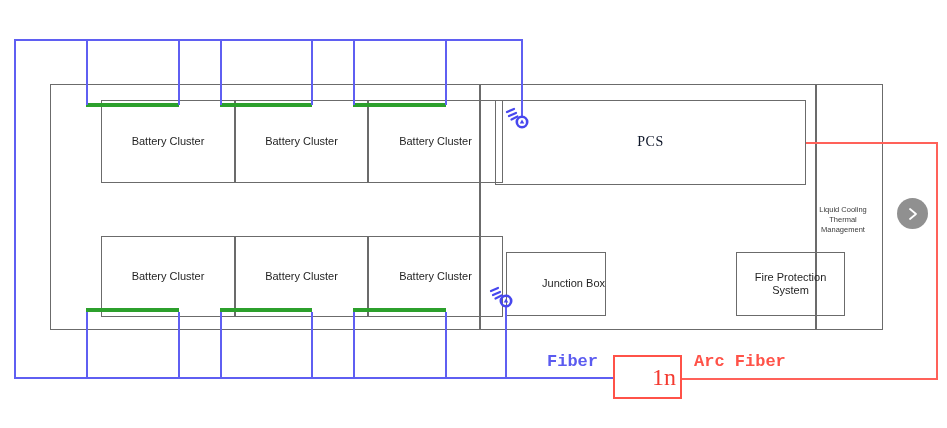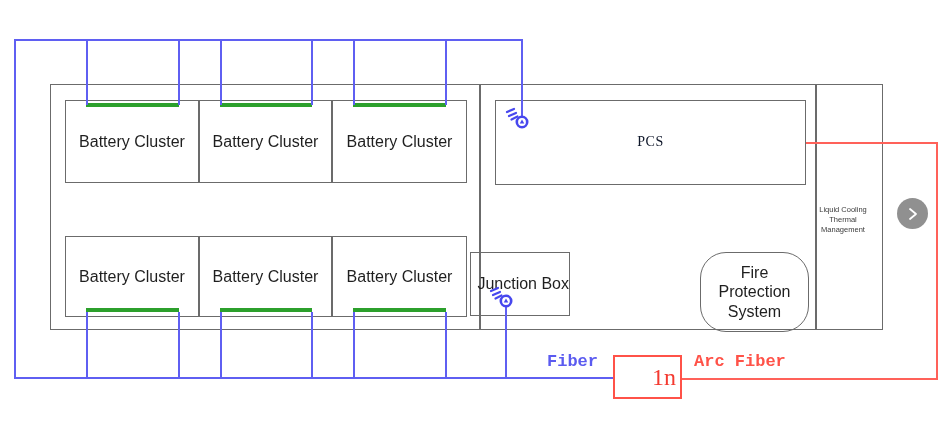--- a/index.html
+++ b/index.html
@@ -11,21 +11,21 @@
   .gbox{position:absolute;border:1.5px solid #6b6b6b;box-sizing:border-box;background:transparent;}
   .gline{position:absolute;background:#6b6b6b;}
   
   .bw{position:absolute;background:#5f5ff2;}
   .rw{position:absolute;background:#ff6159;}
   
   .bar{position:absolute;height:4px;background:#2ca02c;}
   
   .cell-label{
     position:absolute;display:flex;align-items:center;justify-content:center;
-    text-align:center;color:#1f1f1f;font-size:16px;line-height:1.2;box-sizing:border-box;
+    text-align:center;color:#1f1f1f;font-size:11px;line-height:1.2;box-sizing:border-box;margin-left:36px;
   }
   .pcs-label{
     position:absolute;text-align:center;color:#0f172a;
     font-family:"Liberation Serif",serif;font-size:14px;letter-spacing:0.5px;
   }
   .arc-flash-label{
     position:absolute;color:#fb1205;font-size:23px;white-space:nowrap;
     font-family:"Liberation Sans",sans-serif;
   }
   .liquid-label{
@@ -79,21 +79,21 @@
   <div class="gbox cell-label" style="left:332px;top:236px;width:135px;height:81px;">
       <span>Battery Cluster</span>
     </div>
 
   <div class="gbox" style="left:495px;top:100px;width:311px;height:85px;"></div>
   <div class="pcs-label txt-z" style="left:495px;top:134px;width:311px;">PCS</div>
 
   <div class="gbox cell-label" style="left:470px;top:252px;width:100px;height:64px;justify-content:flex-end;">
       <span>Junction Box</span>
     </div>
-  <div class="gbox cell-label" style="left:700px;top:252px;width:109px;height:80px;padding:0 4px;border-radius:26px;">
+  <div class="gbox cell-label" style="left:700px;top:252px;width:109px;height:64px;padding:0 4px;">
       <span>Fire Protection System</span>
     </div>
 
   <div class="liquid-label" style="left:817px;top:205px;width:52px;">Liquid Cooling Thermal Management</div>
 
   <div class="bar" style="left:86px;top:103px;width:93px;"></div>
   <div class="bar" style="left:220px;top:103px;width:92px;"></div>
   <div class="bar" style="left:353px;top:103px;width:93px;"></div>
   <div class="bar" style="left:86px;top:308px;width:93px;"></div>
   <div class="bar" style="left:220px;top:308px;width:92px;"></div>

